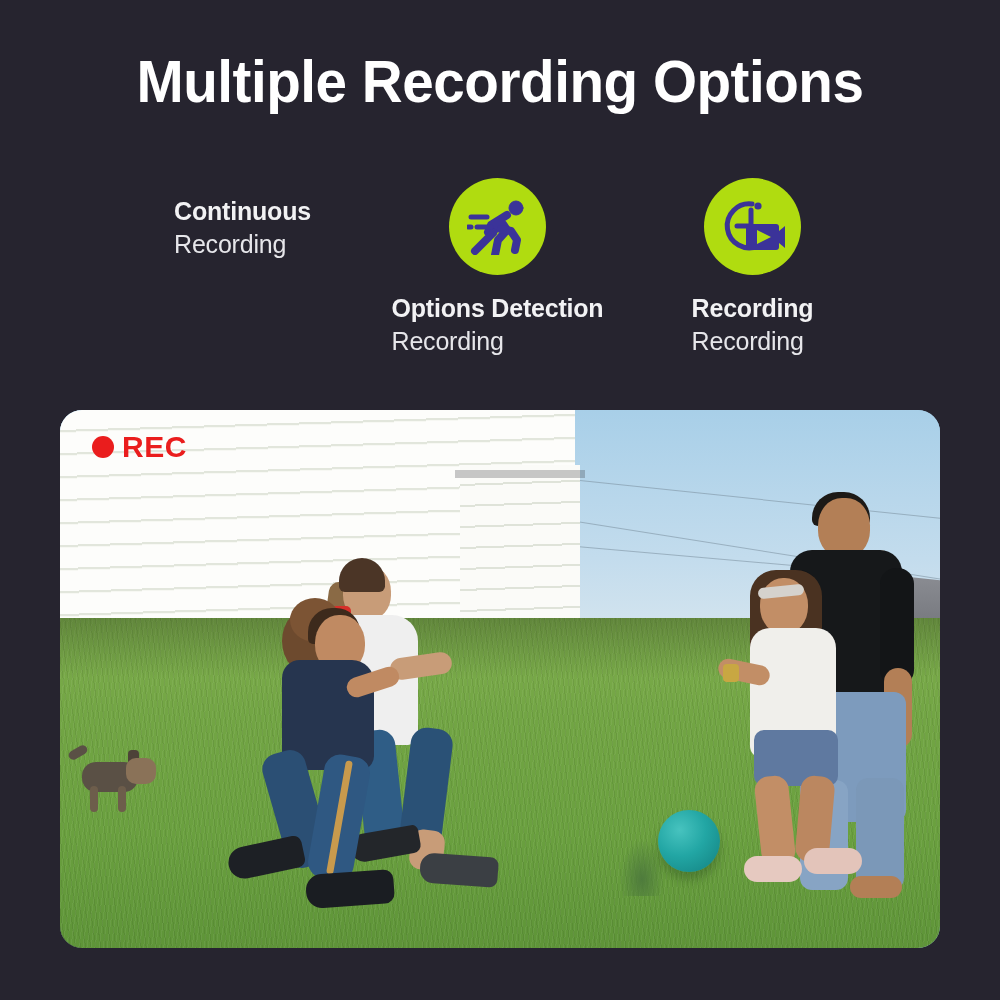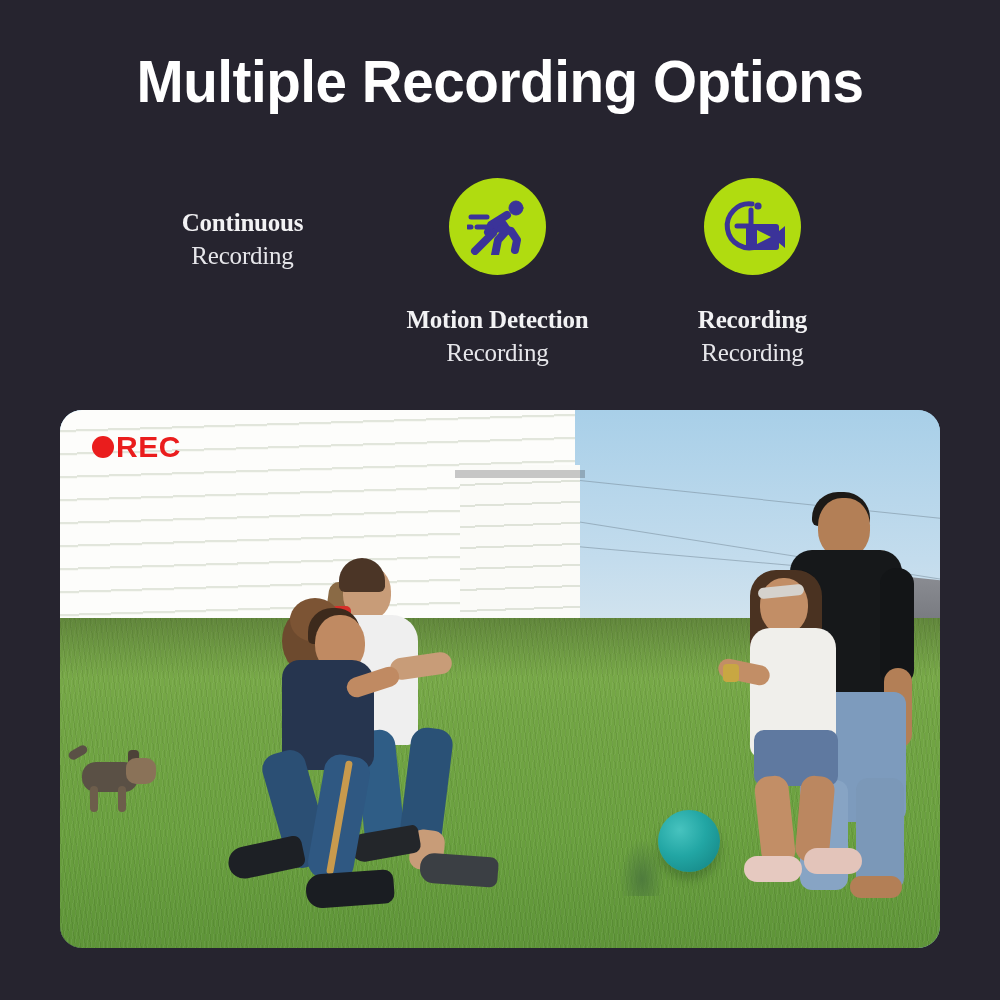--- a/index.html
+++ b/index.html
@@ -56,24 +56,23 @@
     height: 97px;
     border-radius: 50%;
     background: #b0dc10;
     display: flex;
     align-items: center;
     justify-content: center;
   }
   .icon-circle svg { display: block; }
 
   .feature-label {
-    margin-top: 30px;
-    text-align: center;
+    margin-top: 18px;
+    text-align: left;
     line-height: 1.22;
-    font-family: Liberation Serif, serif;
   }
   .feature-label .l1 {
     display: block;
     color: #f2f2f4;
     font-size: 25px;
     font-weight: 700;
     letter-spacing: -0.2px;
   }
   .feature-label .l2 {
     display: block;
@@ -377,21 +376,21 @@
     background: #8c7a5c; transform: rotate(6deg);
   }
 
   
   .rec-badge {
     position: absolute;
     left: 32px;
     top: 22px;
     display: flex;
     align-items: center;
-    gap: 2px;
+    gap: 8px;
   }
   .rec-dot {
     width: 22px;
     height: 22px;
     border-radius: 50%;
     background: #ea1d1d;
   }
   .rec-text {
     color: #ea1d1d;
     font-size: 30px;
@@ -424,21 +423,21 @@
             <path d="M40 16 L24 26 l-3 7 l8 -3 l7 -5 l4 6 l-9 10 l-3 15" stroke-width="8" fill="none" stroke-linejoin="round"></path>
             <path d="M34 30 l10 2 l6 9 l-2 10" stroke-width="8" fill="none" stroke-linejoin="round"></path>
             <path d="M26 34 L8 52" stroke-width="8" fill="none"></path>
             <path d="M4 18 h16" stroke-width="5"></path>
             <path d="M10 28 h14" stroke-width="5"></path>
             <path d="M1 28 h3" stroke-width="5"></path>
           </g>
         </svg>
       </div>
       <div class="feature-label">
-        <span class="l1">Motion Detection</span>
+        <span class="l1">Options Detection</span>
         <span class="l2">Recording</span>
       </div>
     </div>
 
     <div class="feature">
       <div class="icon-circle">
         <svg width="64" height="58" viewBox="0 0 64 58" aria-hidden="true">
           <g fill="none" stroke="#3b3399" stroke-width="5" stroke-linecap="round">
             <path d="M31 6 a22 22 0 1 0 6 42"></path>
             <path d="M30 12 v16 h-14"></path>

